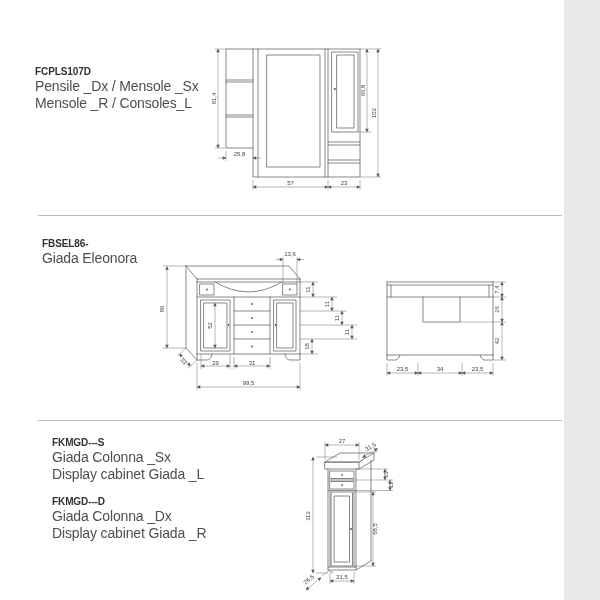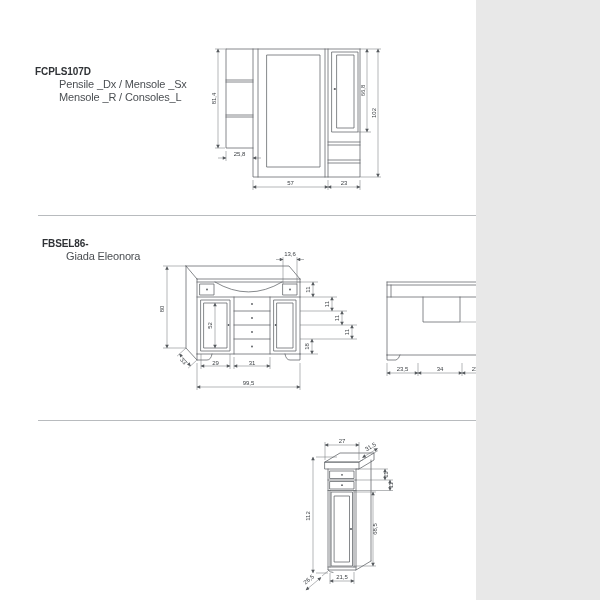--- a/index.html
+++ b/index.html
@@ -1,22 +1,22 @@
 <!DOCTYPE html>
 <html><head>
 <meta charset="utf-8">
 <style>
   html,body{margin:0;padding:0;background:#e8e8e8;}
-  .page{position:relative;width:476px;height:600px;background:#ffffff;overflow:hidden;
+  .page{position:relative;width:564px;height:600px;background:#ffffff;overflow:hidden;
         font-family:"Liberation Sans",sans-serif;}
   .divider{position:absolute;left:38px;width:524px;height:1px;background:#b8bbbe;}
   .txtblock{position:absolute;}
   .prod{margin-bottom:13px;}
   .code{font-weight:bold;font-size:10px;line-height:1.2;color:#2f3236;letter-spacing:-0.1px;}
-  .desc{font-size:11px;line-height:1.22;color:#4b4f53;letter-spacing:-0.15px;margin-left:24px;}
+  .desc{font-size:14px;line-height:1.22;color:#4b4f53;letter-spacing:-0.15px;}
   svg{position:absolute;overflow:visible;}
   .s{fill:none;stroke:#5d6166;stroke-width:.75;stroke-linecap:round;stroke-linejoin:round;}
   .d{fill:none;stroke:#6a6e72;stroke-width:.5;}
   .dot{fill:#55595d;stroke:none;}
   text.t{font-family:"Liberation Sans",sans-serif;font-size:6px;fill:#3f4347;text-anchor:middle;}
 </style>
 </head>
 <body>
 
 <div class="page">
@@ -153,20 +153,32 @@
       <path class="d" d="M307,128 H338" marker-start="url(#arwB)" marker-end="url(#arwB)"></path>
       <text class="t" x="344.3" y="44.5" transform="rotate(-90 344.3 44.5)">7,4</text>
       <text class="t" x="344.3" y="64.5" transform="rotate(-90 344.3 64.5)">26</text>
       <text class="t" x="344.3" y="96" transform="rotate(-90 344.3 96)">42</text>
       <text class="t" x="247.5" y="126">23,5</text>
       <text class="t" x="285" y="126">34</text>
       <text class="t" x="322.5" y="126">23,5</text>
     </g>
   </svg>
 
+  <div class="txtblock" style="left:52px;top:437px">
+    <div class="prod">
+      <div class="code">FKMGD---S</div>
+      <div class="desc">Giada Colonna _Sx</div>
+      <div class="desc">Display cabinet Giada _L</div>
+    </div>
+    <div class="prod">
+      <div class="code">FKMGD---D</div>
+      <div class="desc">Giada Colonna _Dx</div>
+      <div class="desc">Display cabinet Giada _R</div>
+    </div>
+  </div>
 
   <svg style="left:285px;top:420px" width="140" height="180" viewBox="0 0 140 180">
     <defs>
       <marker id="arwC" viewBox="0 0 10 10" refX="9" refY="5" markerWidth="5" markerHeight="3.6" markerUnits="userSpaceOnUse" orient="auto-start-reverse">
         <path d="M0,0L10,5L0,10z" fill="#55595d"></path>
       </marker>
     </defs>
     <g>
       <path class="s" d="M40,42 L55,33 H89 L74,42 Z"></path>
       <path class="s" d="M40,42 H74 V49 H40 Z"></path>

